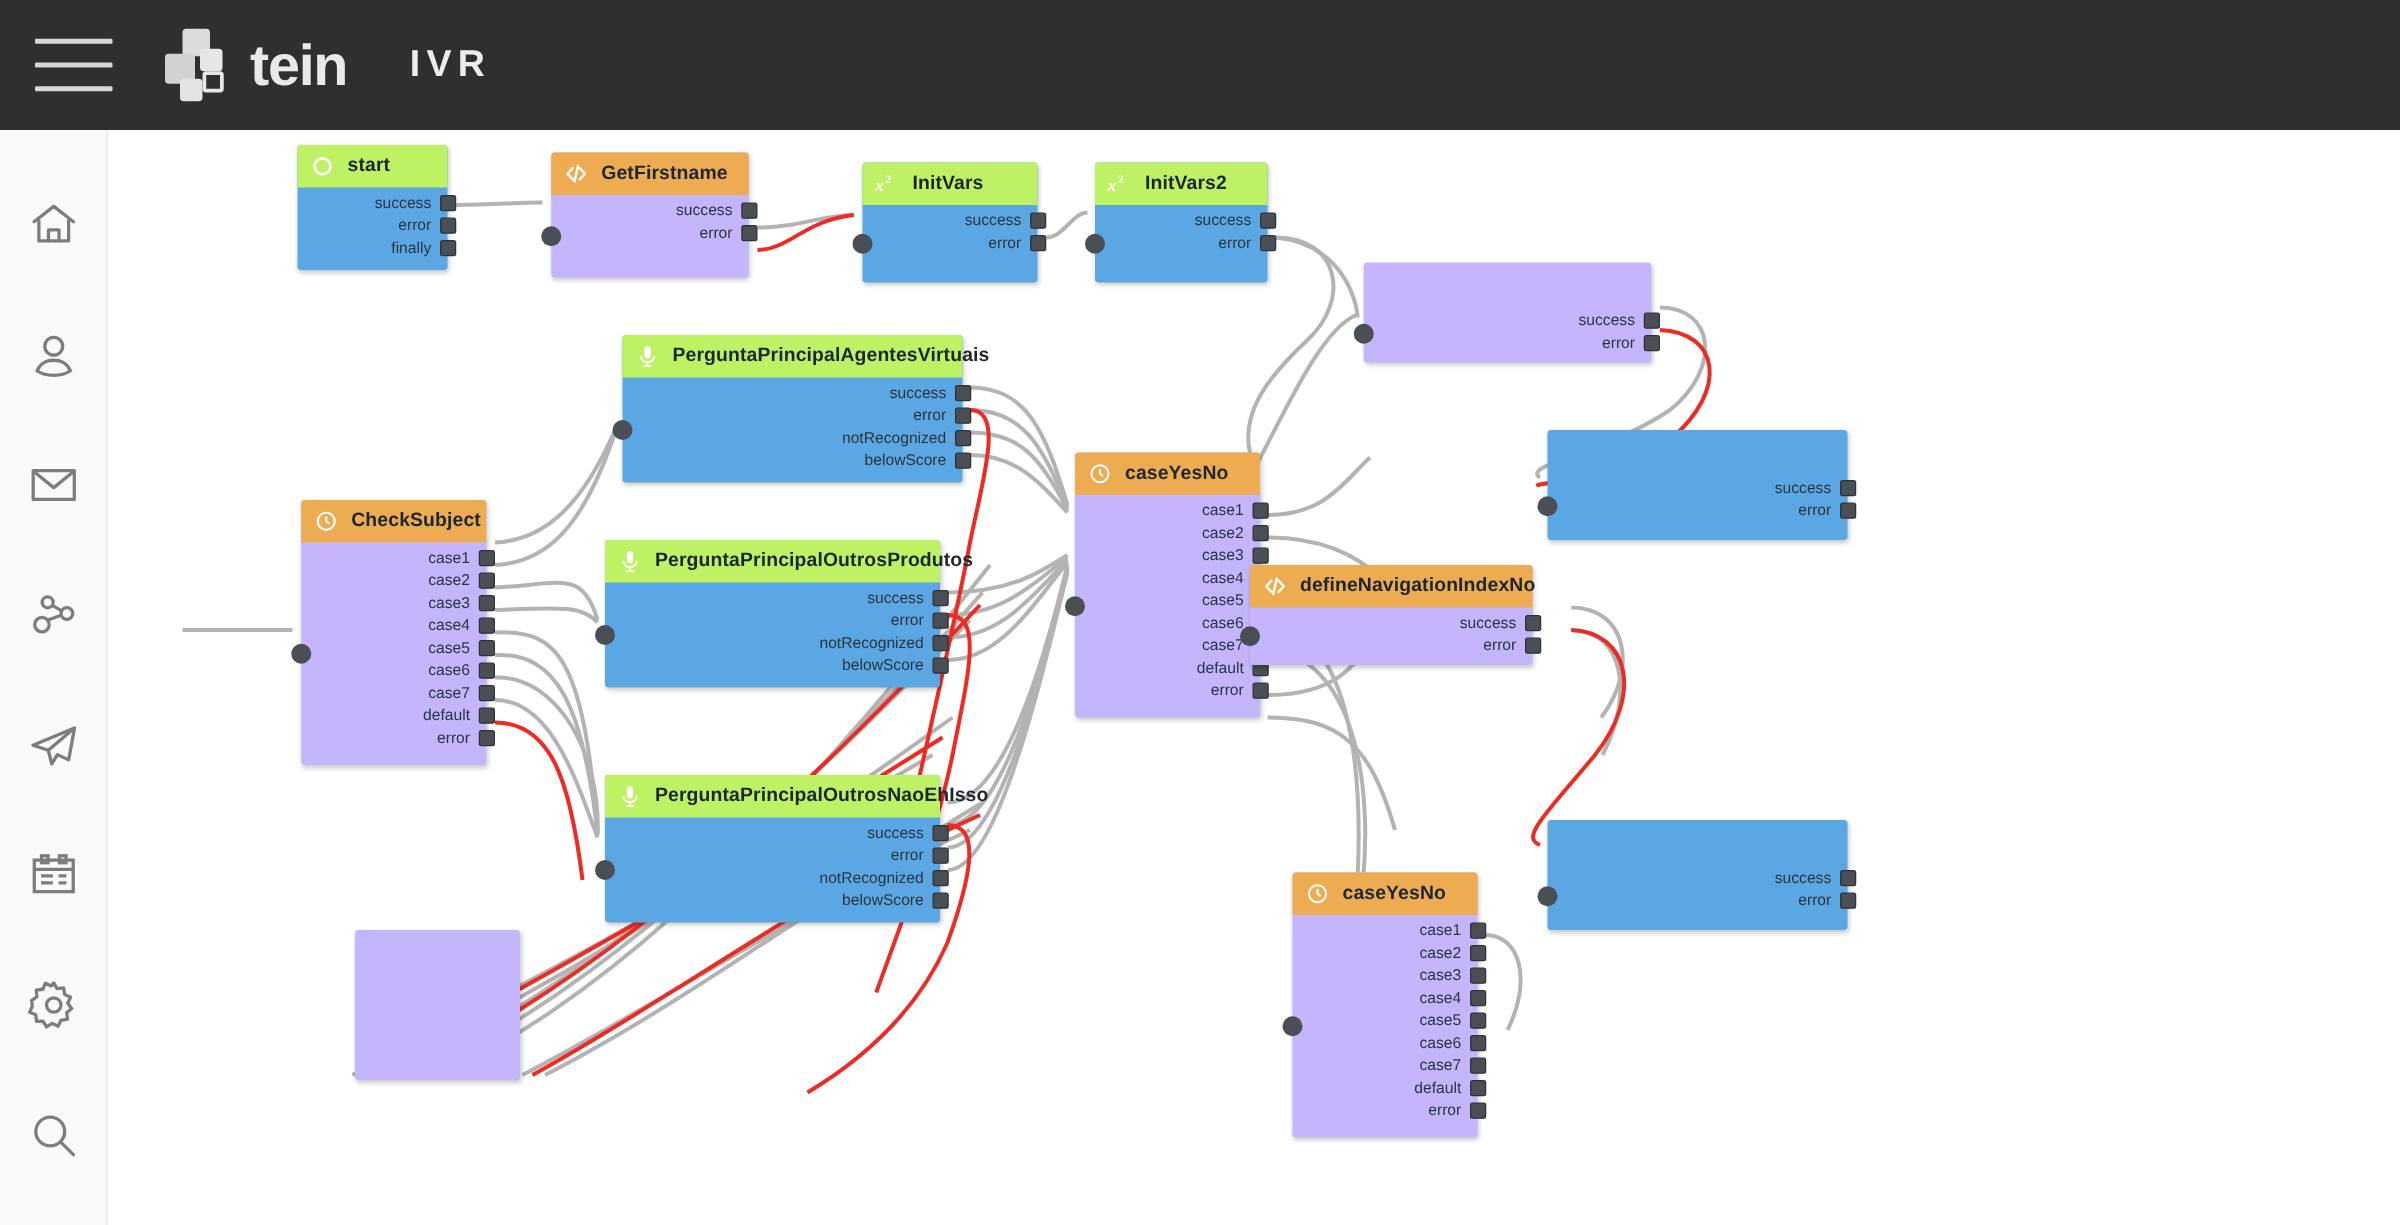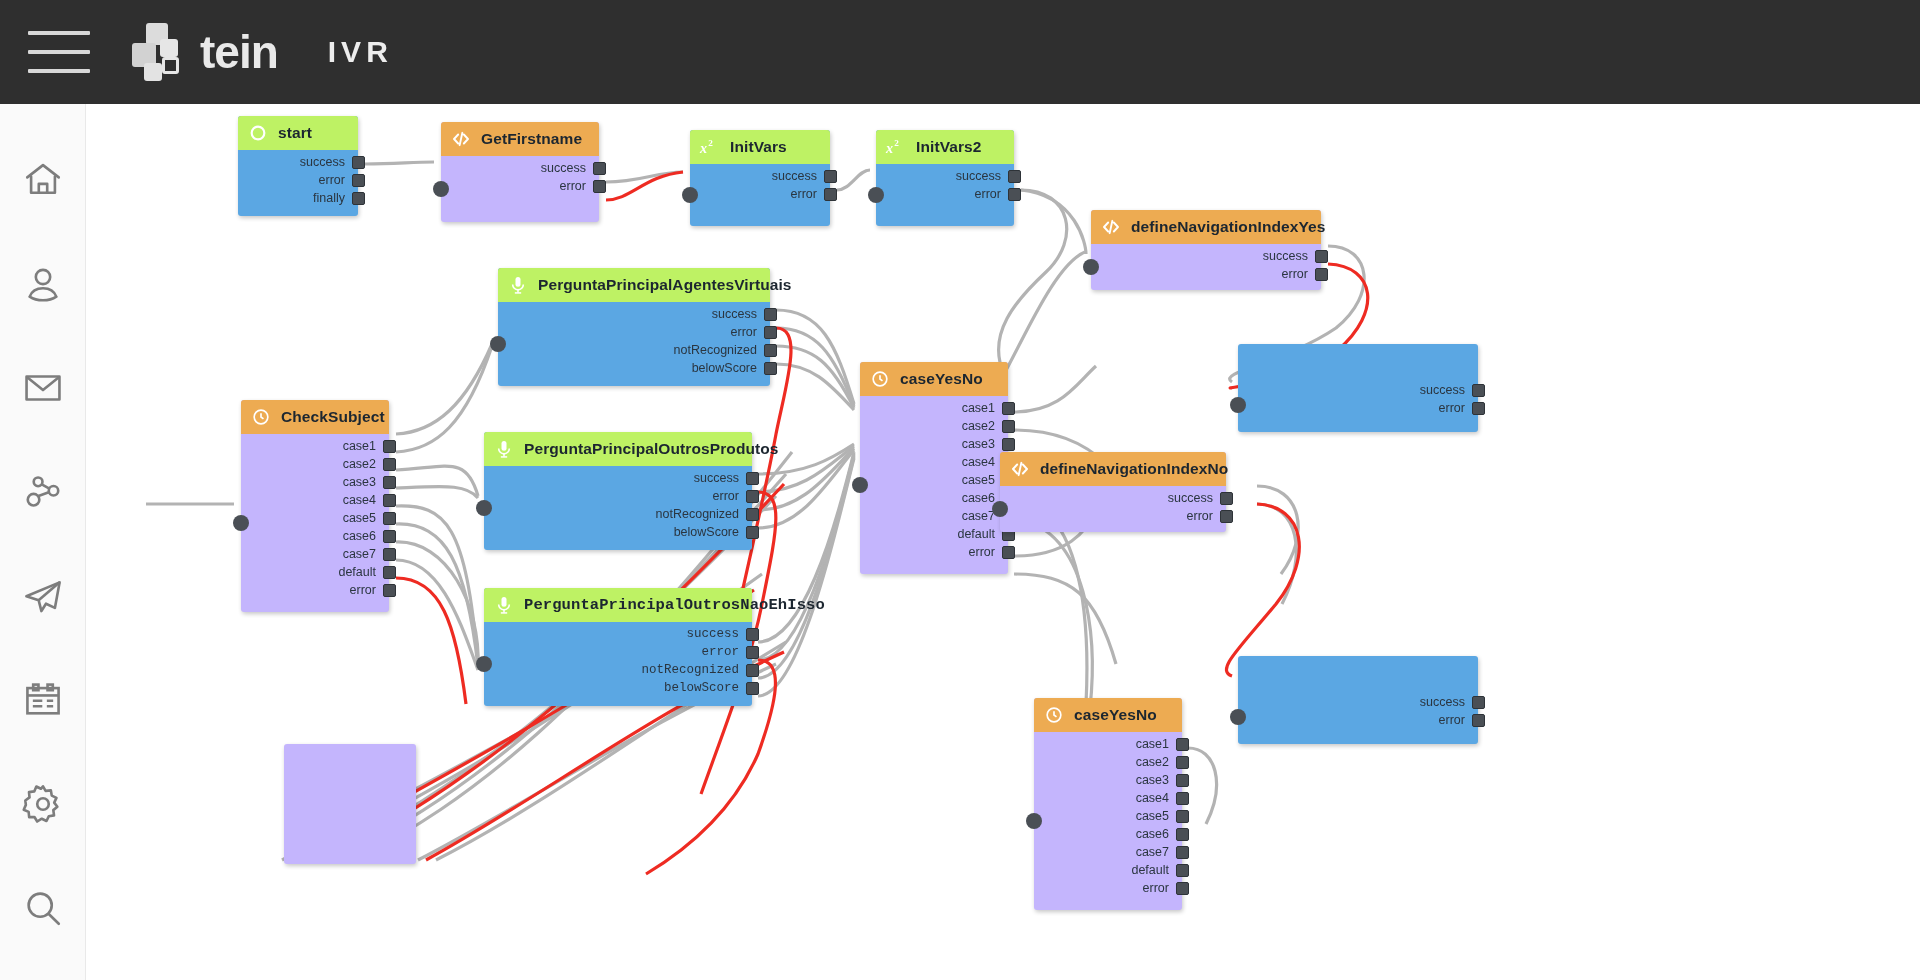--- a/index.html
+++ b/index.html
@@ -377,28 +377,20 @@
           <div class="port-row" style="top: 38px;">
             <span class="plabel">success</span>
             <span class="pdot"></span>
           </div>
           <div class="port-row" style="top: 56px;">
             <span class="plabel">error</span>
             <span class="pdot"></span>
           </div>
         </div>
         <div class="node orange" style="left: 1005px; top: 106px; width: 230px; height: 80px;">
-          <div class="hdr">
-            <span class="nicon">
-              <svg width="20" height="20" viewBox="0 0 24 24" fill="none" stroke="#ffffff" stroke-width="2.3" stroke-linecap="round" stroke-linejoin="round">
-                <path d="M8.6 6.6 3.6 12l5 5.4M15.4 6.6 20.4 12l-5 5.4M13.6 4.6 10.4 19.4"></path>
-              </svg>
-            </span>
-            <span class="ntitle">defineNavigationIndexYes</span>
-          </div>
           <div class="in-port" style="top: 49px;"></div>
           <div class="port-row" style="top: 38px;">
             <span class="plabel">success</span>
             <span class="pdot"></span>
           </div>
           <div class="port-row" style="top: 56px;">
             <span class="plabel">error</span>
             <span class="pdot"></span>
           </div>
         </div>
@@ -592,21 +584,21 @@
           <div class="in-port" style="top: 53px;"></div>
           <div class="port-row" style="top: 38px;">
             <span class="plabel">success</span>
             <span class="pdot"></span>
           </div>
           <div class="port-row" style="top: 56px;">
             <span class="plabel">error</span>
             <span class="pdot"></span>
           </div>
         </div>
-        <div class="node blue" style="left: 398px; top: 484px; width: 268px; height: 118px; font-family: Liberation Mono, monospace;">
+        <div class="node blue" style="left: 398px; top: 516px; width: 268px; height: 118px;">
           <div class="hdr">
             <span class="nicon">
               <svg width="20" height="20" viewBox="0 0 24 24" fill="#ffffff">
                 <rect x="9" y="2.4" width="6" height="11.6" rx="3"></rect>
                 <path d="M5.6 11.4a6.4 6.4 0 0 0 12.8 0" fill="none" stroke="#ffffff" stroke-width="1.9"></path>
                 <rect x="11.1" y="17.4" width="1.8" height="3.8"></rect>
                 <rect x="8.2" y="20.6" width="7.6" height="1.8"></rect>
               </svg>
             </span>
             <span class="ntitle">PerguntaPrincipalOutrosNaoEhIsso</span>

